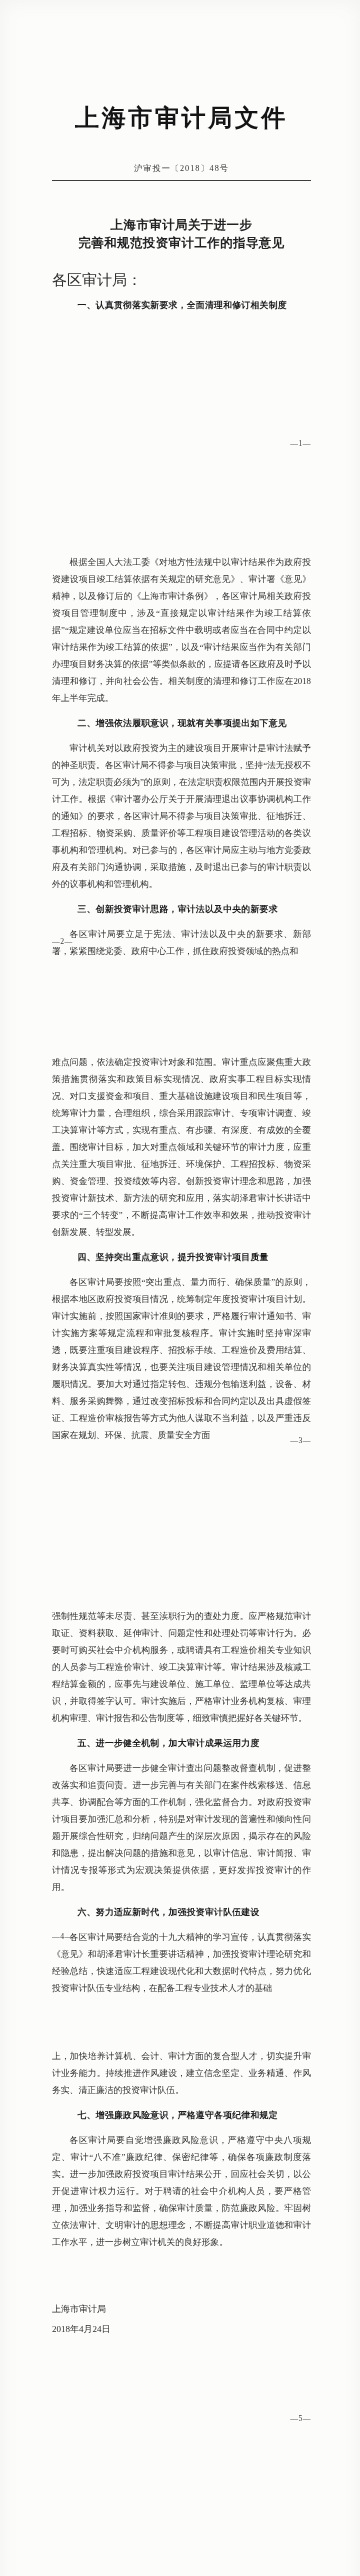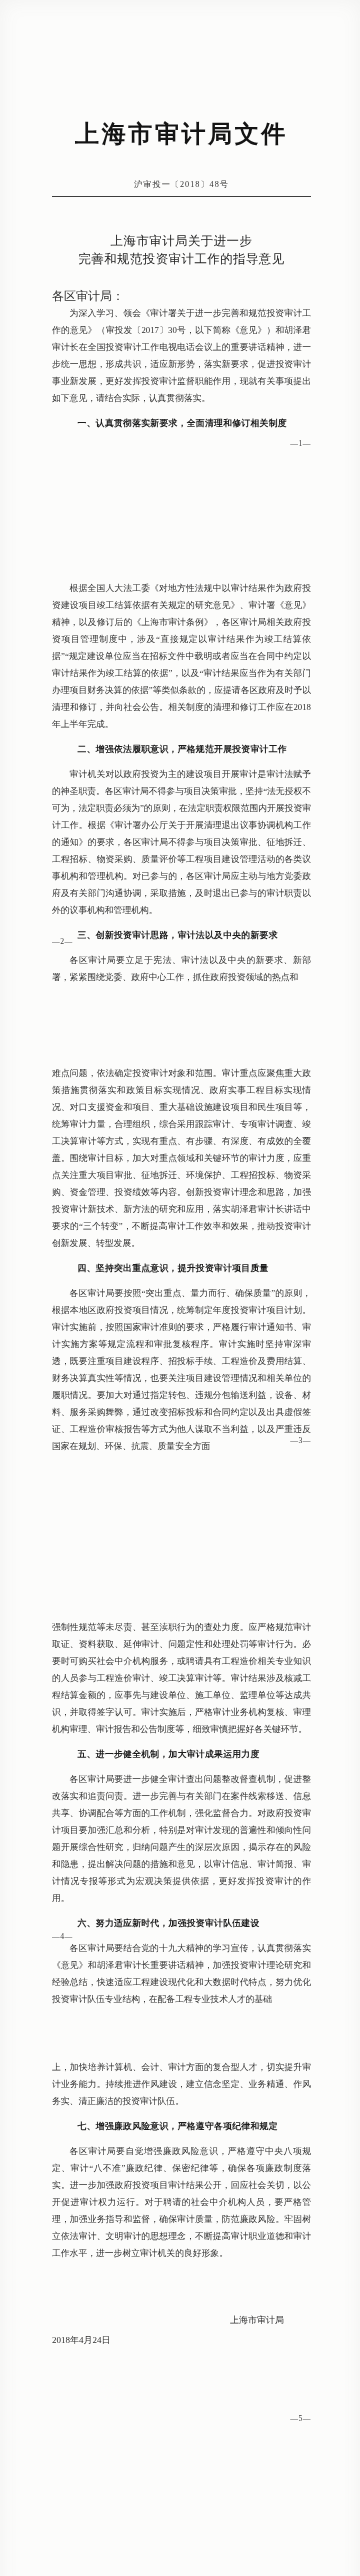--- a/index.html
+++ b/index.html
@@ -3,73 +3,72 @@
 <meta charset="utf-8">
 <style>
   html,body{margin:0;padding:0;background:#ffffff;}
   .canvas{
     position:relative;width:361px;height:2979px;margin:0 auto;
     background:#fcfcfb;overflow:hidden;color:#2e2e2e;
     font-family:"Liberation Serif","DejaVu Serif",serif;
     box-shadow:inset 0 0 20.6px rgba(120,120,120,0.08);
   }
   .page{position:absolute;left:52px;width:259px;}
-  .p1{top:120px;}
-  .p2{top:580px;}
+  .p1{top:104px;}
+  .p2{top:554px;}
   .p3{top:1054px;}
   .p4{top:1608px;}
   .p5{top:2048px;}
   .big-title{
     font-size:24px;font-weight:bold;text-align:center;color:#141414;
     letter-spacing:2.6px;line-height:28px;white-space:nowrap;
   }
   .doc-no{text-align:center;font-size:8.2px;margin-top:31px;letter-spacing:1px;color:#333;}
   .rule{border:none;border-top:1px solid #3d3d3d;margin:6.2px 0 0 0;}
-  .doc-title{font-size:12.4px;font-weight:normal;text-align:center;line-height:18px;margin-top:35px;color:#222;letter-spacing:0.5px;}
-  .salutation{font-size:12px;line-height:17px;margin-top:19.6px;}
+  .doc-title{font-size:12.4px;font-weight:bold;text-align:center;line-height:18px;margin-top:35px;color:#222;letter-spacing:0.5px;}
+  .salutation{font-size:15px;line-height:17px;margin-top:19.6px;}
   p.body{font-size:8.8px;line-height:17px;text-align:justify;text-indent:2em;margin:0;color:#2e2e2e;}
-  p.cont{text-indent:0;margin-top:11px;}
+  p.cont{text-indent:0;}
   h3.sec{
     font-size:8.8px;line-height:17px;font-weight:bold;margin:8px;
     font-family:"Liberation Sans","DejaVu Sans",sans-serif;color:#1c1c1c;
     text-indent:2em;letter-spacing:0.3px;
   }
   .pn{position:absolute;left:52px;width:259px;font-size:7.7px;color:#3a3a3a;letter-spacing:0.5px;}
   .pn-right{text-align:right;}
   .pn-left{text-align:left;}
   .pn1{top:439px;}
   .pn2{top:937px;}
   .pn3{top:1436px;}
   .pn4{top:1932px;}
   .pn5{top:2414px;}
-  .sig{margin-top:46px;text-align:right;font-size:9px;line-height:24px;padding-right:27px;}
+  .sig{margin-top:46px;text-align:left;font-size:9px;line-height:24px;padding-right:27px;}
   .sig-date{font-size:9px;line-height:17px;padding-right:18.5px;}
 </style>
 </head>
 <body>
 
 <div class="canvas">
 
   <section class="page p1">
     <div class="big-title">上海市审计局文件</div>
     <div class="doc-no">沪审投一〔2018〕48号</div>
     <hr class="rule">
     <div class="doc-title">
       <div>上海市审计局关于进一步</div>
       <div>完善和规范投资审计工作的指导意见</div>
     </div>
     <div class="salutation">各区审计局：</div>
-    <p class="body">为深入学习、领会《审计署关于进一步完善和规范投资审计工作的意见》（审投发〔2017〕30号，以下简称《意见》）和胡泽君审计长在全国投资审计工作电视电话会议上的重要讲话精神，进一步统一思想，形成共识，适应新形势，落实新要求，促进投资审计事业新发展，更好发挥投资审计监督职能作用，现就有关事项提出如下意见，请结合实际，认真贯彻落实。</p>
     <h3 class="sec">一、认真贯彻落实新要求，全面清理和修订相关制度</h3>
   </section>
   <div class="pn pn1 pn-right">—1—</div>
 
   <section class="page p2">
     <p class="body">根据全国人大法工委《对地方性法规中以审计结果作为政府投资建设项目竣工结算依据有关规定的研究意见》、审计署《意见》精神，以及修订后的《上海市审计条例》，各区审计局相关政府投资项目管理制度中，涉及“直接规定以审计结果作为竣工结算依据”“规定建设单位应当在招标文件中载明或者应当在合同中约定以审计结果作为竣工结算的依据”，以及“审计结果应当作为有关部门办理项目财务决算的依据”等类似条款的，应提请各区政府及时予以清理和修订，并向社会公告。相关制度的清理和修订工作应在2018年上半年完成。</p>
-    <h3 class="sec">二、增强依法履职意识，严格规范开展投资审计工作</h3>
+    <h3 class="sec">二、增强依法履职意识，现就有关事项提出如下意见</h3>
     <p class="body">审计机关对以政府投资为主的建设项目开展审计是审计法赋予的神圣职责。各区审计局不得参与项目决策审批，坚持“法无授权不可为，法定职责必须为”的原则，在法定职责权限范围内开展投资审计工作。根据《审计署办公厅关于开展清理退出议事协调机构工作的通知》的要求，各区审计局不得参与项目决策审批、征地拆迁、工程招标、物资采购、质量评价等工程项目建设管理活动的各类议事机构和管理机构。对已参与的，各区审计局应主动与地方党委政府及有关部门沟通协调，采取措施，及时退出已参与的审计职责以外的议事机构和管理机构。</p>
     <h3 class="sec">三、创新投资审计思路，审计法以及中央的新要求</h3>
     <p class="body">各区审计局要立足于宪法、审计法以及中央的新要求、新部署，紧紧围绕党委、政府中心工作，抓住政府投资领域的热点和</p>
   </section>
   <div class="pn pn2 pn-left">—2—</div>
 
   <section class="page p3">
     <p class="body cont">难点问题，依法确定投资审计对象和范围。审计重点应聚焦重大政策措施贯彻落实和政策目标实现情况、政府实事工程目标实现情况、对口支援资金和项目、重大基础设施建设项目和民生项目等，统筹审计力量，合理组织，综合采用跟踪审计、专项审计调查、竣工决算审计等方式，实现有重点、有步骤、有深度、有成效的全覆盖。围绕审计目标，加大对重点领域和关键环节的审计力度，应重点关注重大项目审批、征地拆迁、环境保护、工程招投标、物资采购、资金管理、投资绩效等内容。创新投资审计理念和思路，加强投资审计新技术、新方法的研究和应用，落实胡泽君审计长讲话中要求的“三个转变”，不断提高审计工作效率和效果，推动投资审计创新发展、转型发展。</p>
     <h3 class="sec">四、坚持突出重点意识，提升投资审计项目质量</h3>
     <p class="body">各区审计局要按照“突出重点、量力而行、确保质量”的原则，根据本地区政府投资项目情况，统筹制定年度投资审计项目计划。审计实施前，按照国家审计准则的要求，严格履行审计通知书、审计实施方案等规定流程和审批复核程序。审计实施时坚持审深审透，既要注重项目建设程序、招投标手续、工程造价及费用结算、财务决算真实性等情况，也要关注项目建设管理情况和相关单位的履职情况。要加大对通过指定转包、违规分包输送利益，设备、材料、服务采购舞弊，通过改变招标投标和合同约定以及出具虚假签证、工程造价审核报告等方式为他人谋取不当利益，以及严重违反国家在规划、环保、抗震、质量安全方面</p>

